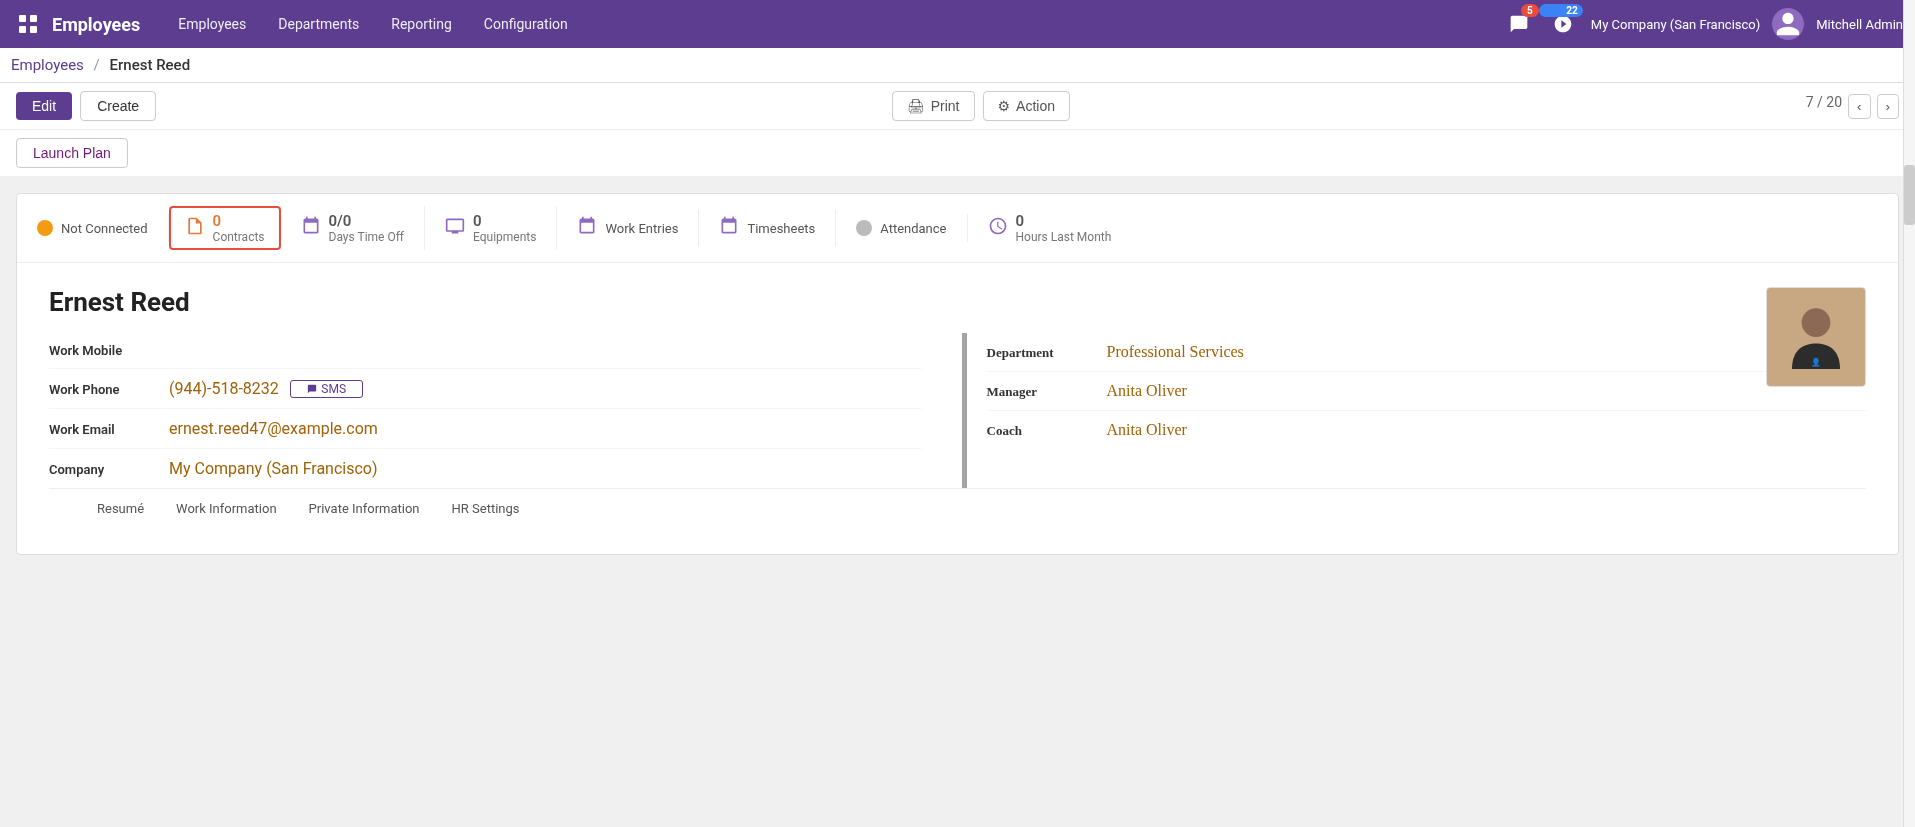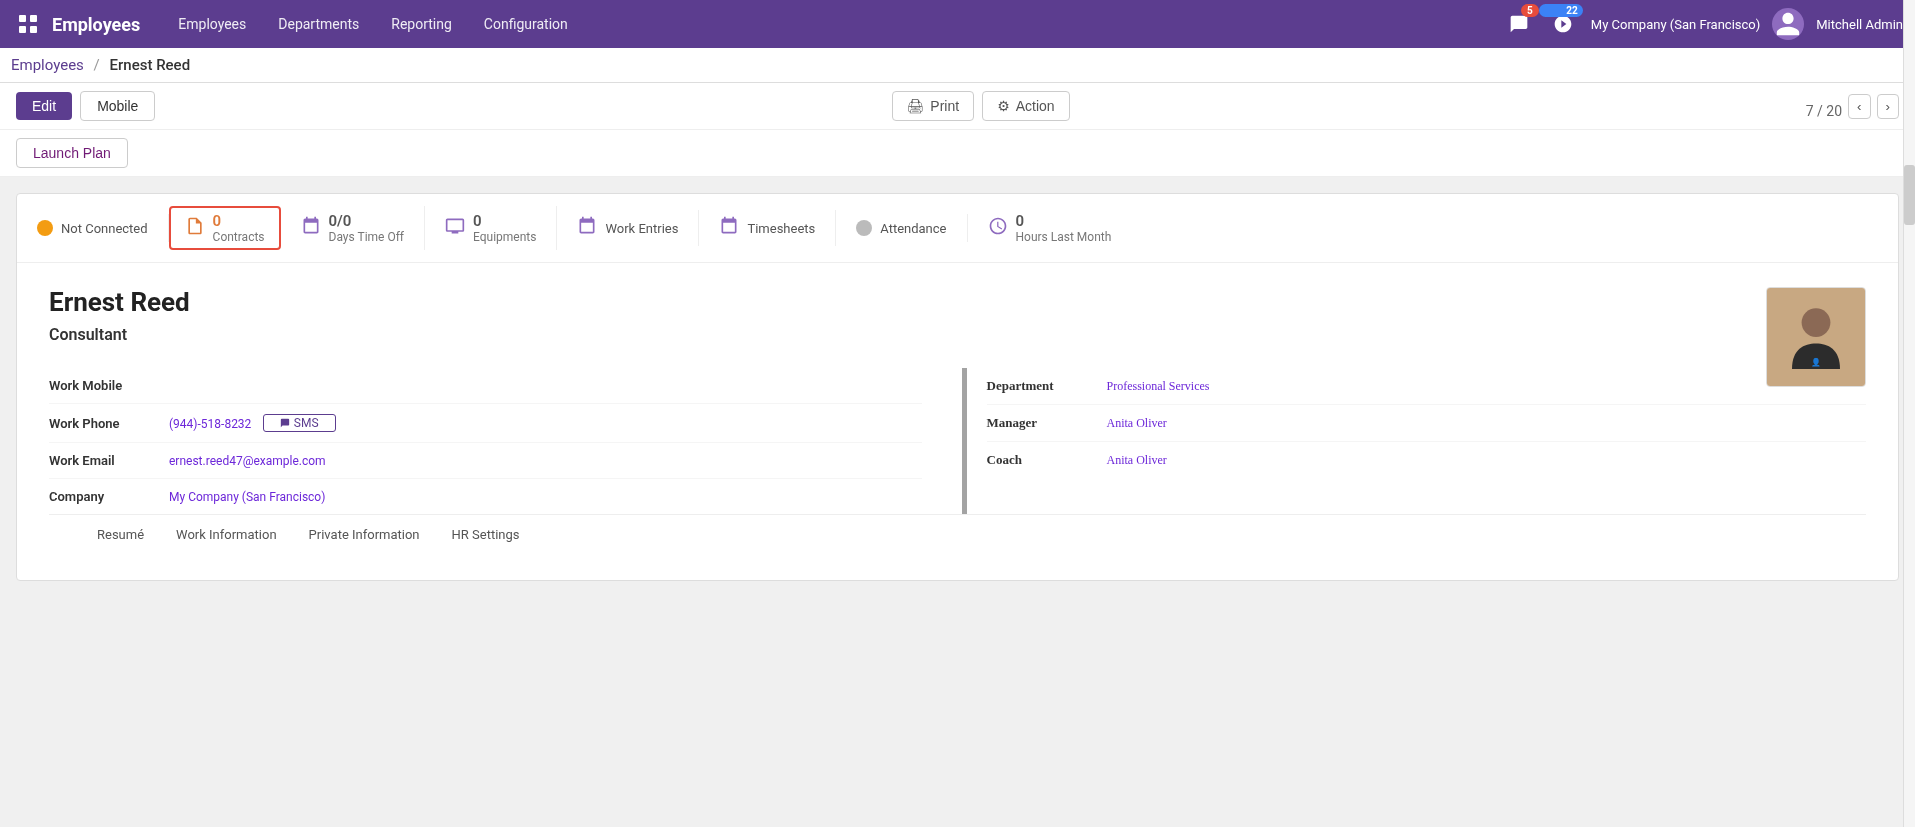--- a/index.html
+++ b/index.html
@@ -69,21 +69,21 @@
     }
     .btn-create {
       background: white; color: #333; border: 1px solid #ccc; padding: 6px 16px; border-radius: 4px; cursor: pointer; font-size: 14px;
     }
     .btn-print, .btn-action {
       background: white; color: #555; border: 1px solid #ccc; padding: 6px 14px; border-radius: 4px; cursor: pointer; font-size: 14px;
       display: flex; align-items: center; gap: 6px;
     }
     .spacer { flex: 1; }
     .pagination {
-      display: flex; align-items: flex-end; gap: 6px; color: #666; font-size: 14px;
+      display: flex; align-items: flex-start; gap: 6px; color: #666; font-size: 14px;
     }
     .pagination-btn {
       background: white; border: 1px solid #ccc; padding: 4px 8px; border-radius: 4px; cursor: pointer; color: #555;
     }
     .print-group {
       display: flex; gap: 8px;
     }
 
     
     .secondary-bar {
@@ -158,21 +158,21 @@
       display: flex; align-items: baseline; padding: 10px 0; border-bottom: 1px solid #f5f5f5;
     }
     .field-row:last-child { border-bottom: none; }
     .field-label {
       font-weight: 600; color: #333; min-width: 120px; font-size: 13px;
     }
     .field-value {
       color: #555; font-size: 13px;
     }
     .field-value-link {
-      color: #6d28d9; font-size: 12px; text-decoration: none; cursor: pointer;
+      color: #a16207; font-size: 16px; text-decoration: none; cursor: pointer;
     }
     .sms-btn {
       display: inline-flex; align-items: center; gap: 4px;
       color: #5c3d8f; font-size: 12px; border: 1px solid #5c3d8f; border-radius: 3px;
       padding: 1px 16px; margin-left: 8px; cursor: pointer;
     }
 
     
     .tabs-bar {
       display: flex; border-top: 1px solid #eee; padding: 0 32px;
@@ -235,21 +235,21 @@
 <div class="breadcrumb-bar">
   <span class="breadcrumb-text">
     <a href="#">Employees</a>
     <span class="breadcrumb-sep">/</span>
     <span class="breadcrumb-current">Ernest Reed</span>
   </span>
 </div>
 
 <div class="action-bar">
   <button class="btn-edit">Edit</button>
-  <button class="btn-create">Mobile</button>
+  <button class="btn-create">Create</button>
   <div class="spacer"></div>
   <div class="print-group">
     <button class="btn-print">
       <span>🖨</span>
       <span>Print</span>
     </button>
     <button class="btn-action">
       <span>⚙</span>
       <span>Action</span>
     </button>
@@ -355,21 +355,20 @@
           <svg width="80" height="80" viewBox="0 0 100 80" fill="none">
 
             <circle cx="50" cy="22" r="18" fill="#8B6955"></circle>
             <path d="M20 80 C20 55 35 48 50 48 C65 48 80 55 80 80Z" fill="#2c2c2c"></path>
             <text x="50" y="75" text-anchor="middle" font-size="10" fill="white">👤</text>
           </svg>
         </div>
       </div>
 
       <h1 class="employee-name">Ernest Reed</h1>
-      <h2 class="employee-title">Consultant</h2>
 
       <div class="fields-grid">
 
         <div class="fields-col">
           <div class="field-row">
             <span class="field-label">Work Mobile</span>
             <span class="field-value"></span>
           </div>
           <div class="field-row">
             <span class="field-label">Work Phone</span>

